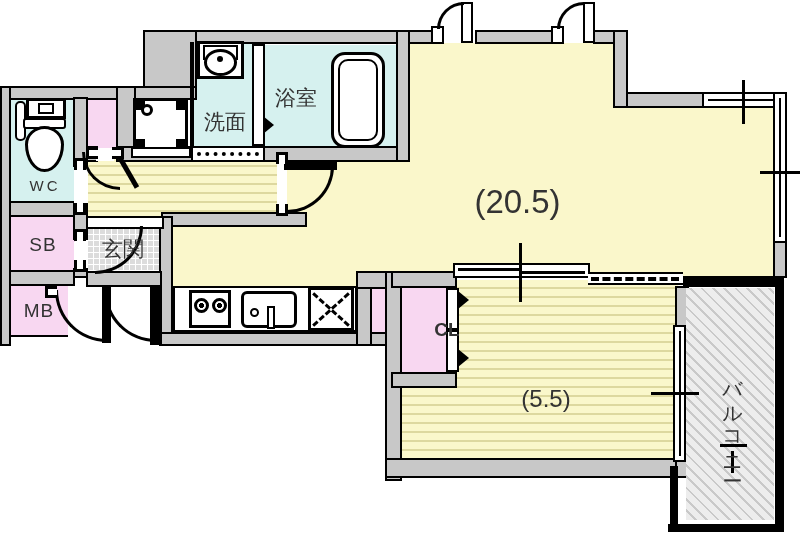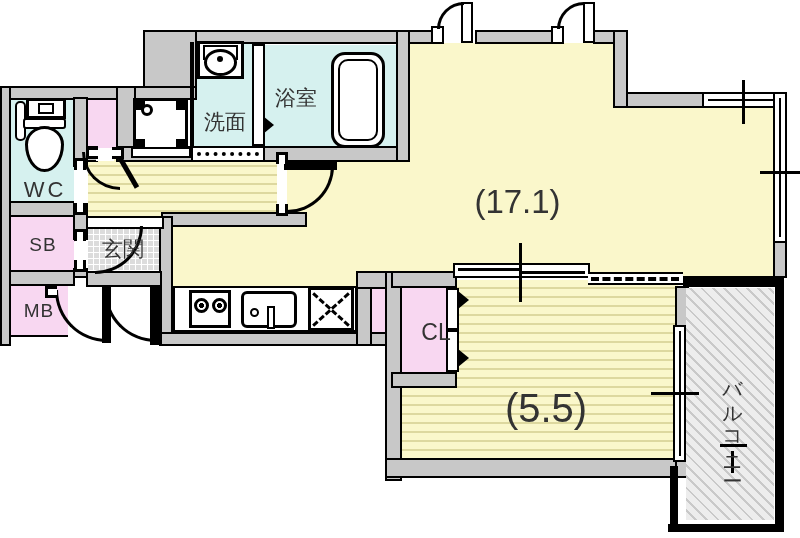--- a/index.html
+++ b/index.html
@@ -192,24 +192,24 @@
   <div class="a jamb ob" style="left:276px;top:152px;"></div>
   <div class="a jamb ot" style="left:276px;top:204px;"></div>
   <div class="a jamb ob" style="left:74px;top:158px;"></div>
   <div class="a jamb ot" style="left:74px;top:203px;"></div>
   <div class="a jamb or" style="left:86px;top:147px;"></div>
   <div class="a jamb ol" style="left:112px;top:147px;"></div>
   <div class="a jamb ob" style="left:74px;top:229px;"></div>
   <div class="a jamb ot" style="left:74px;top:260px;"></div>
   <div class="a jamb or" style="left:45px;top:286px;"></div>
 
-  <div class="a lab" style="left:20px;top:178px;width:50px;font-size:22px;letter-spacing:3px;">WC</div>
+  <div class="a lab" style="left:20px;top:178px;width:50px;font-size:15px;letter-spacing:3px;">WC</div>
   <div class="a lab" style="left:18px;top:235px;width:50px;font-size:19px;letter-spacing:1px;">SB</div>
   <div class="a lab" style="left:14px;top:301px;width:50px;font-size:19px;letter-spacing:1px;">MB</div>
   <div class="a lab" style="left:92px;top:237px;width:62px;font-size:21px;">玄関</div>
   <div class="a lab" style="left:196px;top:110px;width:58px;font-size:21px;">洗面</div>
   <div class="a lab" style="left:267px;top:86px;width:58px;font-size:21px;">浴室</div>
-  <div class="a lab" style="left:440px;top:184px;width:155px;font-size:33px;">(17.1)</div>
-  <div class="a lab" style="left:412px;top:320px;width:48px;font-size:23px;">CL</div>
-  <div class="a lab" style="left:470px;top:386px;width:152px;font-size:40px;">(5.5)</div>
+  <div class="a lab" style="left:440px;top:184px;width:155px;font-size:33px;">(20.5)</div>
+  <div class="a lab" style="left:423px;top:320px;width:48px;font-size:19px;font-weight:bold;">CL</div>
+  <div class="a lab" style="left:470px;top:386px;width:152px;font-size:24px;">(5.5)</div>
   <div class="a lab vtext" style="left:716px;top:340px;width:28px;height:160px;font-size:20px;">バルコニー</div>
 
 </div>
 
 </body></html>

